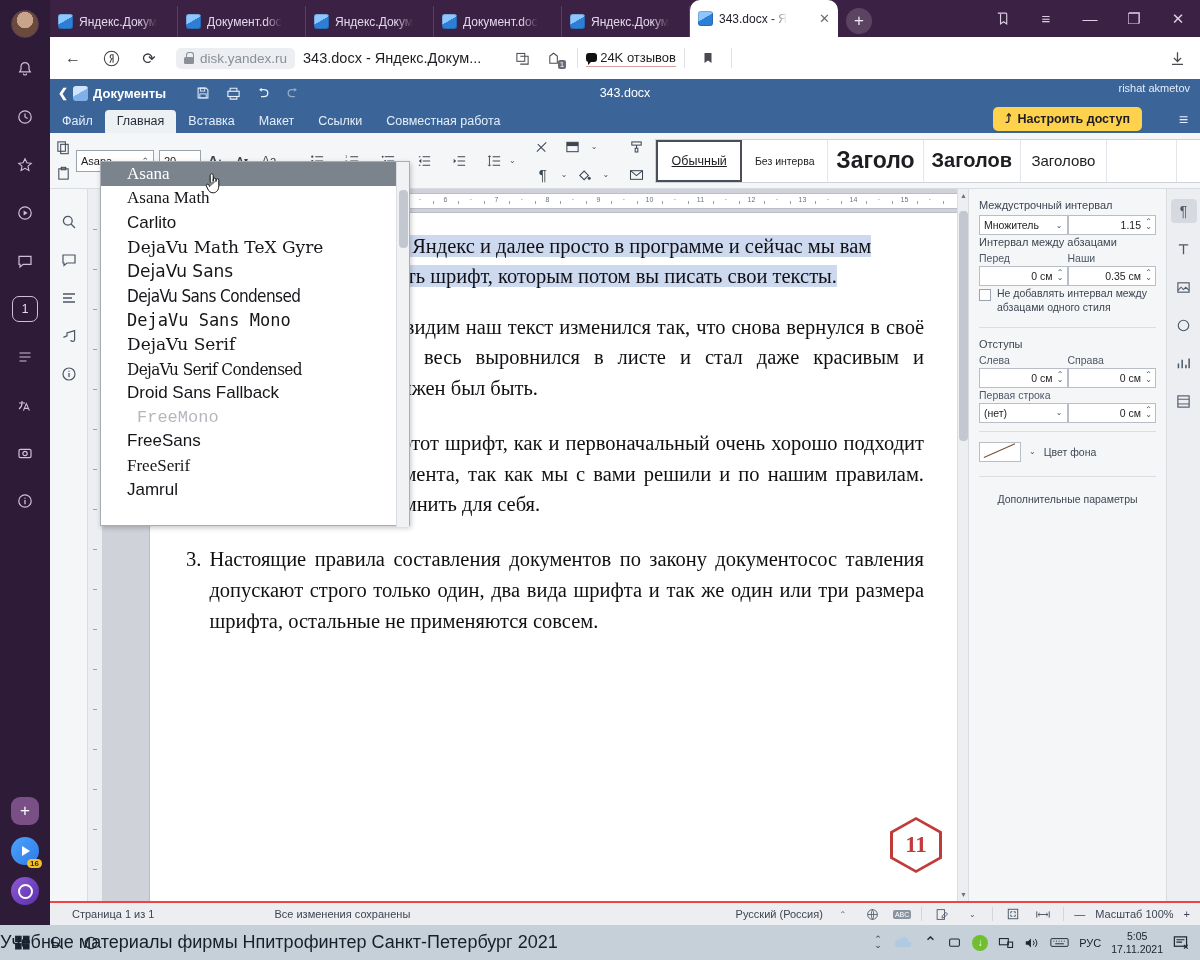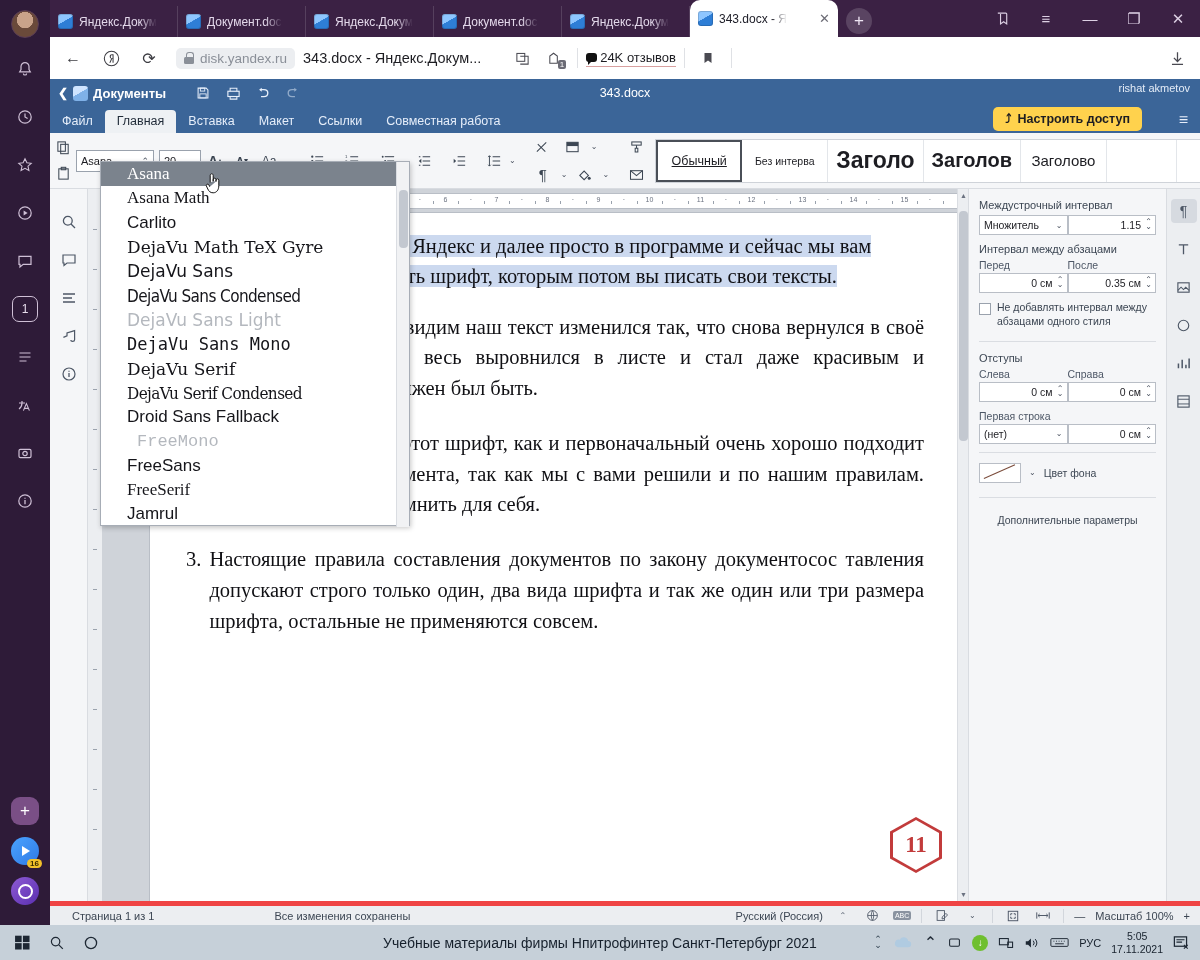--- a/index.html
+++ b/index.html
@@ -180,21 +180,21 @@
   .doc-li .t { text-align:justify; }
 
   
   .docscroll { position:absolute; right:232px; top:0; width:11px; height:712px; background:#eceef1; border-left:1px solid #dadde2; }
   .docscroll .thumb { position:absolute; left:1px; top:22px; width:9px; height:230px; background:#c3c8d0; border-radius:4px; }
   .docscroll .ar { position:absolute; left:2px; font-size:7px; color:#6b7280; }
 
   
   .rpanel { position:absolute; right:34px; top:0; width:198px; height:712px; background:#f5f6f8; border-left:1px solid #d9dce1; padding:10px 10px 0 10px; }
   .rp-title { font-size:11px; color:#3c4653; margin-bottom:4px; }
-  .rp-row { display:flex; gap:0; margin-bottom:8px; }
+  .rp-row { display:flex; gap:0; margin-bottom:1px; }
   .rp-col { flex:1; }
   .rp-lbl { font-size:10.5px; color:#4d5766; margin-bottom:2px; }
   .rp-field {
     height:20px; background:#fff; border:1px solid #b9bec6; display:flex; align-items:center;
     padding:0 4px; font-size:10.5px; color:#1d1d22; position:relative;
   }
   .rp-field.num { justify-content:flex-end; padding-right:14px; }
   .rp-field .dd { position:absolute; right:4px; font-size:8px; color:#4a5260; }
   .rp-spin { position:absolute; right:3px; display:flex; flex-direction:column; line-height:.62; font-size:8px; color:#4a5260; }
   .rp-check { display:flex; gap:6px; margin-bottom:12px; }
@@ -242,34 +242,34 @@
   .f-dvserif { font-family:"DejaVu Serif", serif; }
   .f-dvsans { font-family:"DejaVu Sans", sans-serif; }
   .f-dvmono { font-family:"DejaVu Sans Mono", monospace; }
   .f-libsans { font-family:"Liberation Sans", sans-serif; }
   .f-libmono { font-family:"Liberation Mono", monospace;padding-left:36px; }
   .f-light { color:#b4b8be; }
   .f-cond { font-stretch:condensed; letter-spacing:-0.6px; }
   .cursor-hand { position:absolute; left:205px; top:172px; z-index:60; width:18px; height:24px; }
 
   
-  .statusbar { position:absolute; left:50px; top:901px; width:1150px; height:24px; background:#eceef1; border-top:5px solid #ef4444;
+  .statusbar { position:absolute; left:50px; top:901px; width:1150px; height:24px; background:#eceef1; border-top:2px solid #ef4444;
                display:flex; align-items:center; font-size:11px; color:#3c4653; }
   .sb-pages { margin-left:22px; }
   .sb-saved { margin-left:120px; }
   .sb-right { margin-left:auto; display:flex; align-items:center; gap:10px; padding-right:10px; }
   .sb-ico { width:20px;height:18px; display:flex;align-items:center;justify-content:center; color:#4d5766; font-size:12px; }
   .sb-abc { background:#8a93a0; color:#fff; font-size:7px; border-radius:2px; padding:1px 2px; }
   .sb-vsep { width:1px;height:14px;background:#d2d6dc; }
 
   
   .taskbar { position:absolute; left:0; top:925px; width:1200px; height:35px; background:#c6d0d9; display:flex; align-items:center; }
   .tb-left { display:flex; align-items:center; gap:18px; padding-left:14px; }
   .tb-ico { color:#1d2733; display:flex; align-items:center; justify-content:center; }
-  .tb-center { position:absolute; left:0; right:0; text-align:center; font-size:14px; color:#16202c; pointer-events:none; }
+  .tb-center { position:absolute; left:0; right:0; font-size:18px; color:#16202c; pointer-events:none; }
   .tb-right { margin-left:auto; display:flex; align-items:center; gap:10px; padding-right:10px; position:relative; z-index:2; }
   .tb-spin { display:flex; flex-direction:column; line-height:.62; font-size:9px; color:#30404f; }
   .tb-clock { font-size:10.5px; color:#16202c; text-align:center; line-height:1.22; }
   .tb-dot { width:16px;height:16px;border-radius:50%; display:flex;align-items:center;justify-content:center; font-size:10px;color:#fff; }
   .tb-green { background:#6fbf2f; }
 </style>
 </head>
 <body>
 
 <div id="app">
@@ -806,21 +806,21 @@
           <div class="rp-lbl">Перед</div>
           <div class="rp-field num">
             <span>0 см</span>
             <span class="rp-spin">
                 <span>⌃</span>
                 <span>⌄</span>
               </span>
           </div>
         </div>
         <div class="rp-col">
-          <div class="rp-lbl">После</div>
+          <div class="rp-lbl">Наши</div>
           <div class="rp-field num">
             <span>0.35 см</span>
             <span class="rp-spin">
                 <span>⌃</span>
                 <span>⌄</span>
               </span>
           </div>
         </div>
       </div>
 
@@ -918,21 +918,20 @@
     </div>
   </div>
 
   <div class="fontdd">
     <div class="fdd-item sel f-serif">Asana</div>
     <div class="fdd-item f-serif">Asana Math</div>
     <div class="fdd-item f-libsans">Carlito</div>
     <div class="fdd-item f-dvserif">DejaVu Math TeX Gyre</div>
     <div class="fdd-item f-dvsans">DejaVu Sans</div>
     <div class="fdd-item f-dvsans f-cond">DejaVu Sans Condensed</div>
-    <div class="fdd-item f-dvsans f-light">DejaVu Sans Light</div>
     <div class="fdd-item f-dvmono">DejaVu Sans Mono</div>
     <div class="fdd-item f-dvserif">DejaVu Serif</div>
     <div class="fdd-item f-dvserif f-cond">DejaVu Serif Condensed</div>
     <div class="fdd-item f-libsans">Droid Sans Fallback</div>
     <div class="fdd-item f-libmono f-light">FreeMono</div>
     <div class="fdd-item f-libsans">FreeSans</div>
     <div class="fdd-item f-serif">FreeSerif</div>
     <div class="fdd-item f-libsans">Jamrul</div>
     <div class="fdd-scroll">
       <div class="tb"></div>

